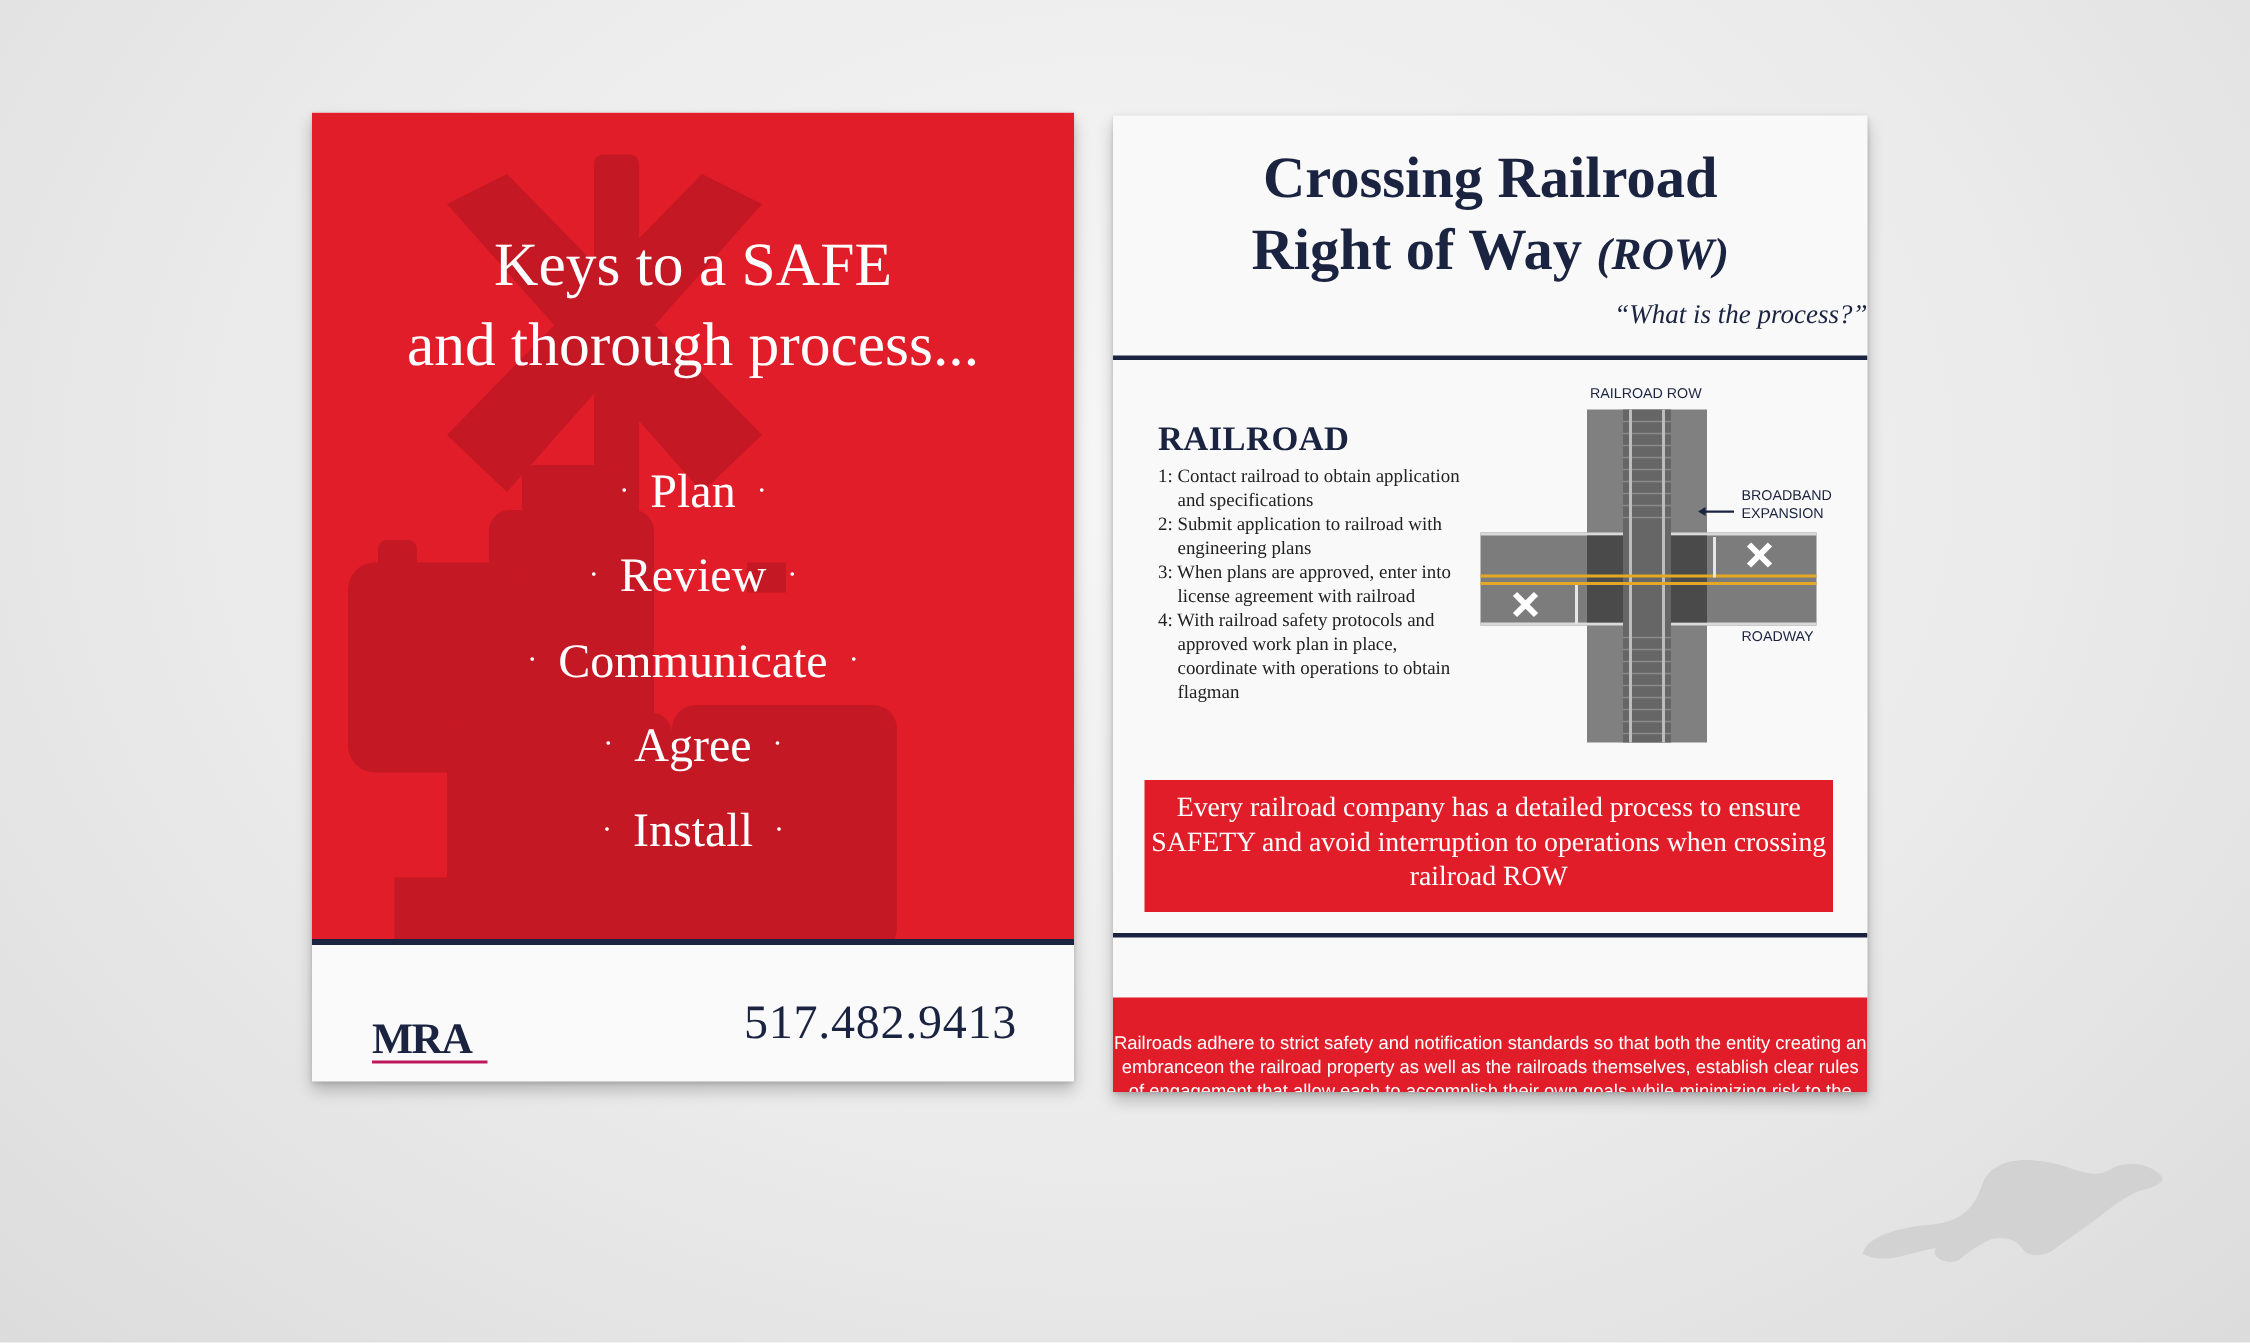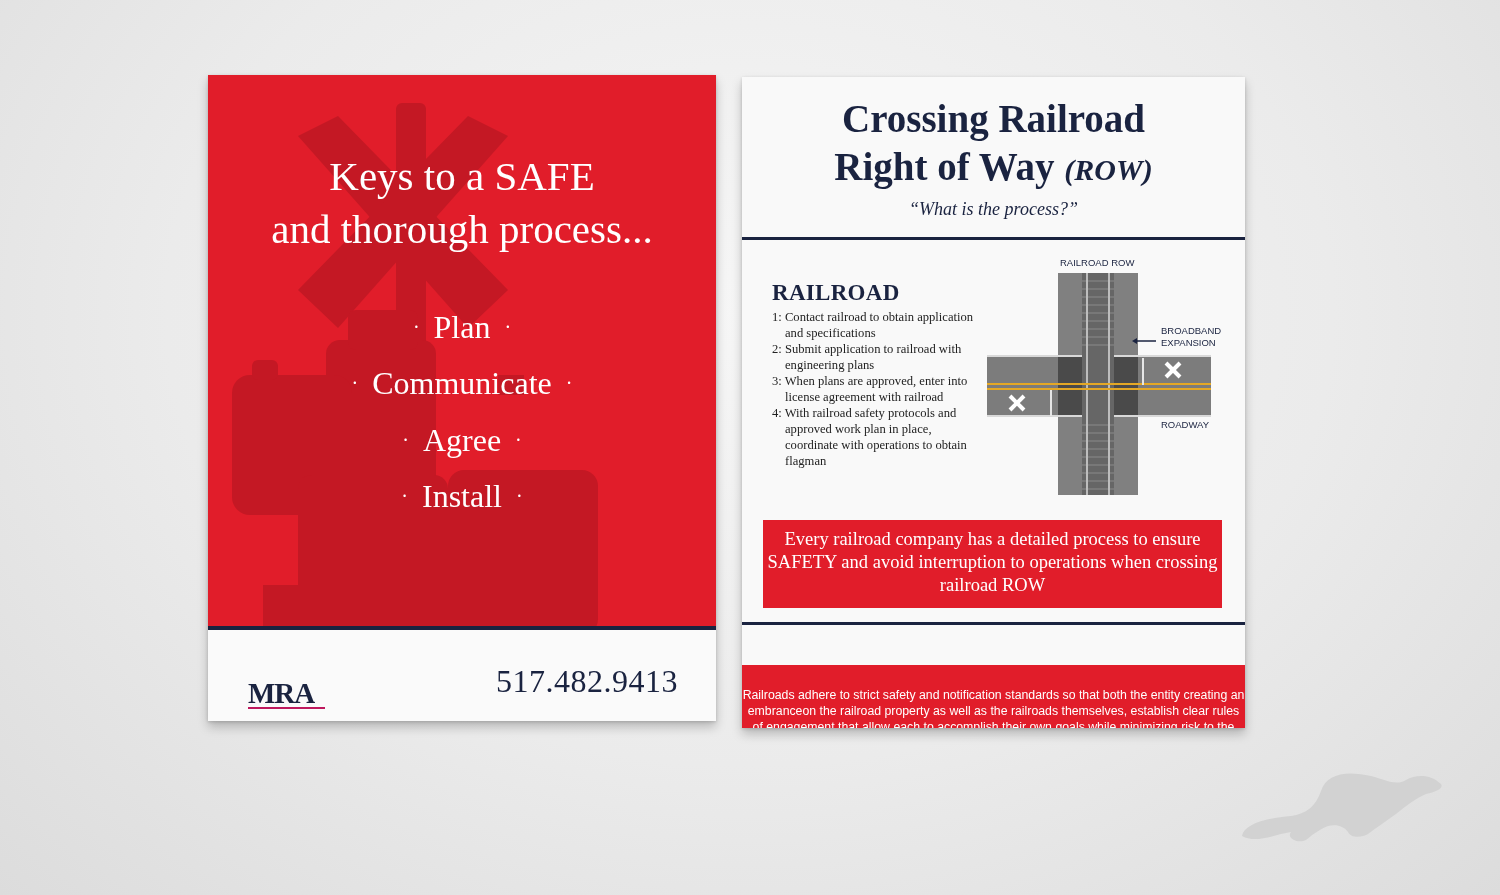--- a/index.html
+++ b/index.html
@@ -29,21 +29,21 @@
   .mra-logo { position: absolute; left: 40px; top: 572px; width: 78px; color: #1a2340; }
   .mra-letters { font-size: 29px; font-weight: bold; line-height: 26px; letter-spacing: -1px; border-bottom: 2px solid #be185d; padding-bottom: 1px; display: inline-block; width: 77px; text-align: left; margin-top: 33px; }
   .mra-sub { font-size: 14px; line-height: 9.5px; letter-spacing: 2.6px; margin-top: 19px; white-space: nowrap; }
   .mra-sub.tight { letter-spacing: 0.9px; }
   .phone { position: absolute; right: 38px; top: 588px; font-size: 32px; color: #1a2340; letter-spacing: 0.5px; }
 
   
   #card-right { left: 742px; top: 77px; width: 503px; height: 651px; background: #f9f9f9; }
   .row-title { position: absolute; left: 0; width: 503px; top: 18px; text-align: center; color: #1a2340; font-size: 39px; line-height: 48px; }
   .row-title .row-abbr { font-style: italic; font-size: 30px; }
-  .row-sub { position: absolute; left: 0; width: 503px; top: 122px; text-align: center; color: #1a2340; font-style: italic; font-size: 18px; }
+  .row-sub { position: absolute; left: 0; width: 503px; top: 122px; text-align: right; color: #1a2340; font-style: italic; font-size: 18px; }
   .title-rule { position: absolute; left: 0; top: 160px; width: 503px; height: 3px; background: #1a2340; }
   .process-head { position: absolute; left: 30px; top: 203px; color: #1a2340; font-size: 23px; letter-spacing: 0.3px; }
   .process-list { position: absolute; left: 30px; top: 232px; width: 210px; list-style: none; color: #222; font-size: 12.6px; line-height: 16px; }
   .process-list li { padding-left: 13px; text-indent: -13px; }
   .diagram { position: absolute; left: 242px; top: 178px; }
   .diag-label { position: absolute; font-family: "Liberation Sans", sans-serif; font-size: 9.5px; color: #1a2340; line-height: 12px; }
   .callout { position: absolute; left: 21px; top: 443px; width: 459px; height: 88px; background: #e11d2a; color: #fff; text-align: center; font-size: 18.5px; line-height: 23px; padding-top: 8px; }
   .footer-rule { position: absolute; left: 0; top: 545px; width: 503px; height: 3px; background: #1a2340; }
   .footer-red { position: absolute; left: 0; top: 548px; width: 503px; height: 103px; background: #e11d2a; color: #fff; text-align: center; font-family: "Liberation Sans", sans-serif; font-size: 12.3px; line-height: 16px; padding-top: 22px; margin-top: 40px; }
 
@@ -68,20 +68,21 @@
         <rect x="55" y="510" width="330" height="60"></rect>
         <rect x="140" y="235" width="70" height="40" rx="8"></rect>
       </g>
     </svg>
     <h1 class="keys-title">
       <span>Keys to a SAFE</span><br>
       <span>and thorough process...</span>
     </h1>
     <ul class="keys-list">
       <li><span class="dot">·</span><span>Plan</span><span class="dot">·</span></li>
+      <li><span class="dot">·</span><span>Review</span><span class="dot">·</span></li>
       <li><span class="dot">·</span><span>Communicate</span><span class="dot">·</span></li>
       <li><span class="dot">·</span><span>Agree</span><span class="dot">·</span></li>
       <li><span class="dot">·</span><span>Install</span><span class="dot">·</span></li>
     </ul>
   </div>
   <div class="navy-rule"></div>
   <div class="mra-logo">
     <div class="mra-letters">MRA</div>
     <div class="mra-sub">MICHIGAN</div>
     <div class="mra-sub" style="letter-spacing:1.9px">RAILROADS</div>

